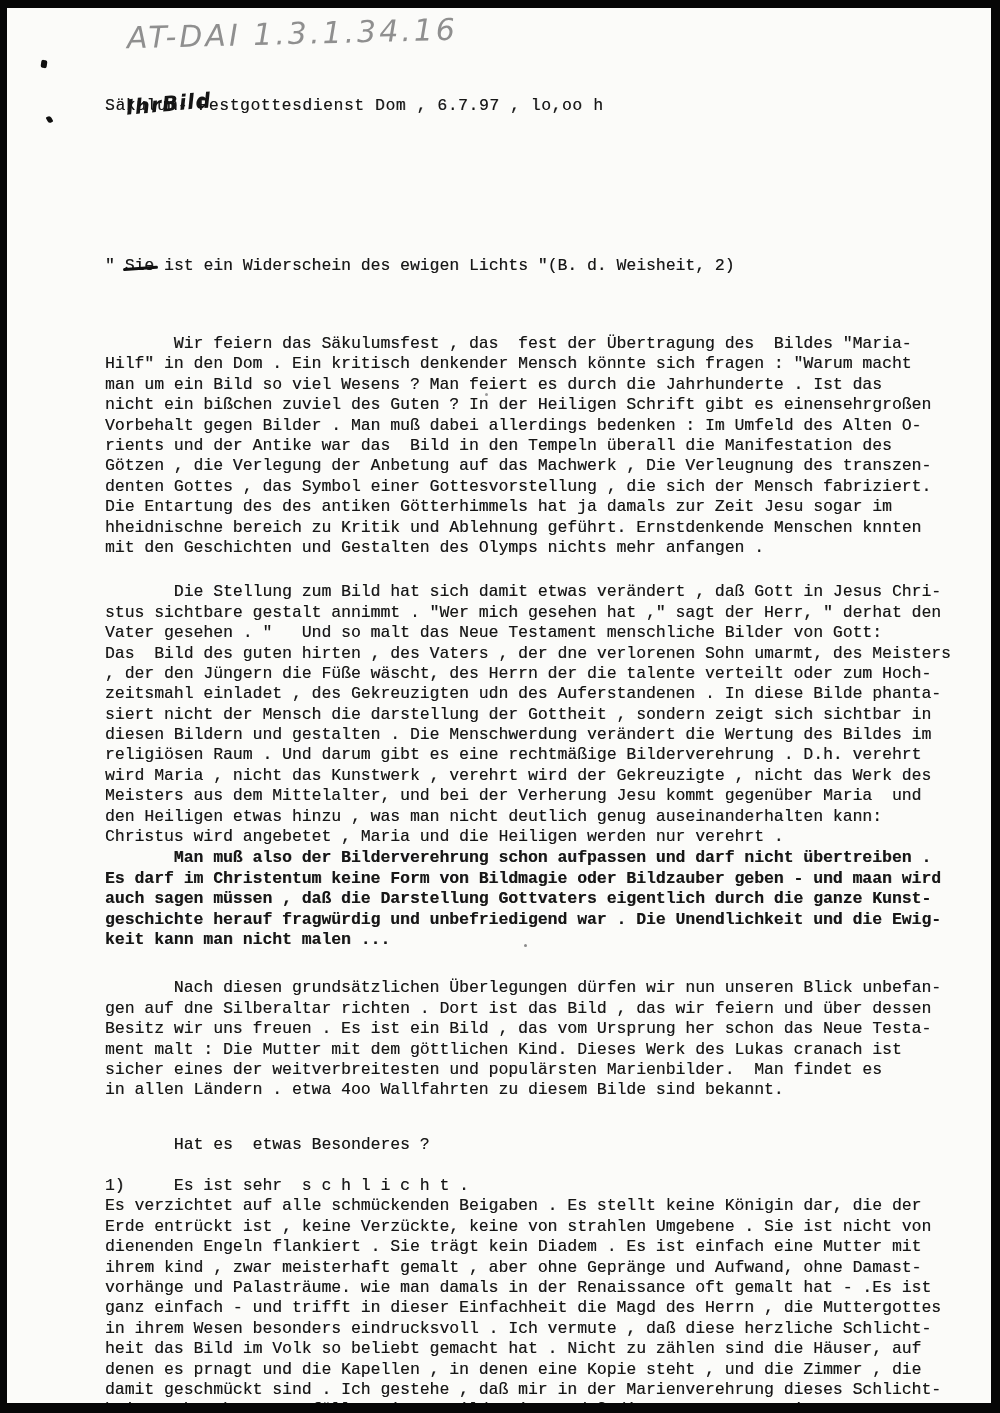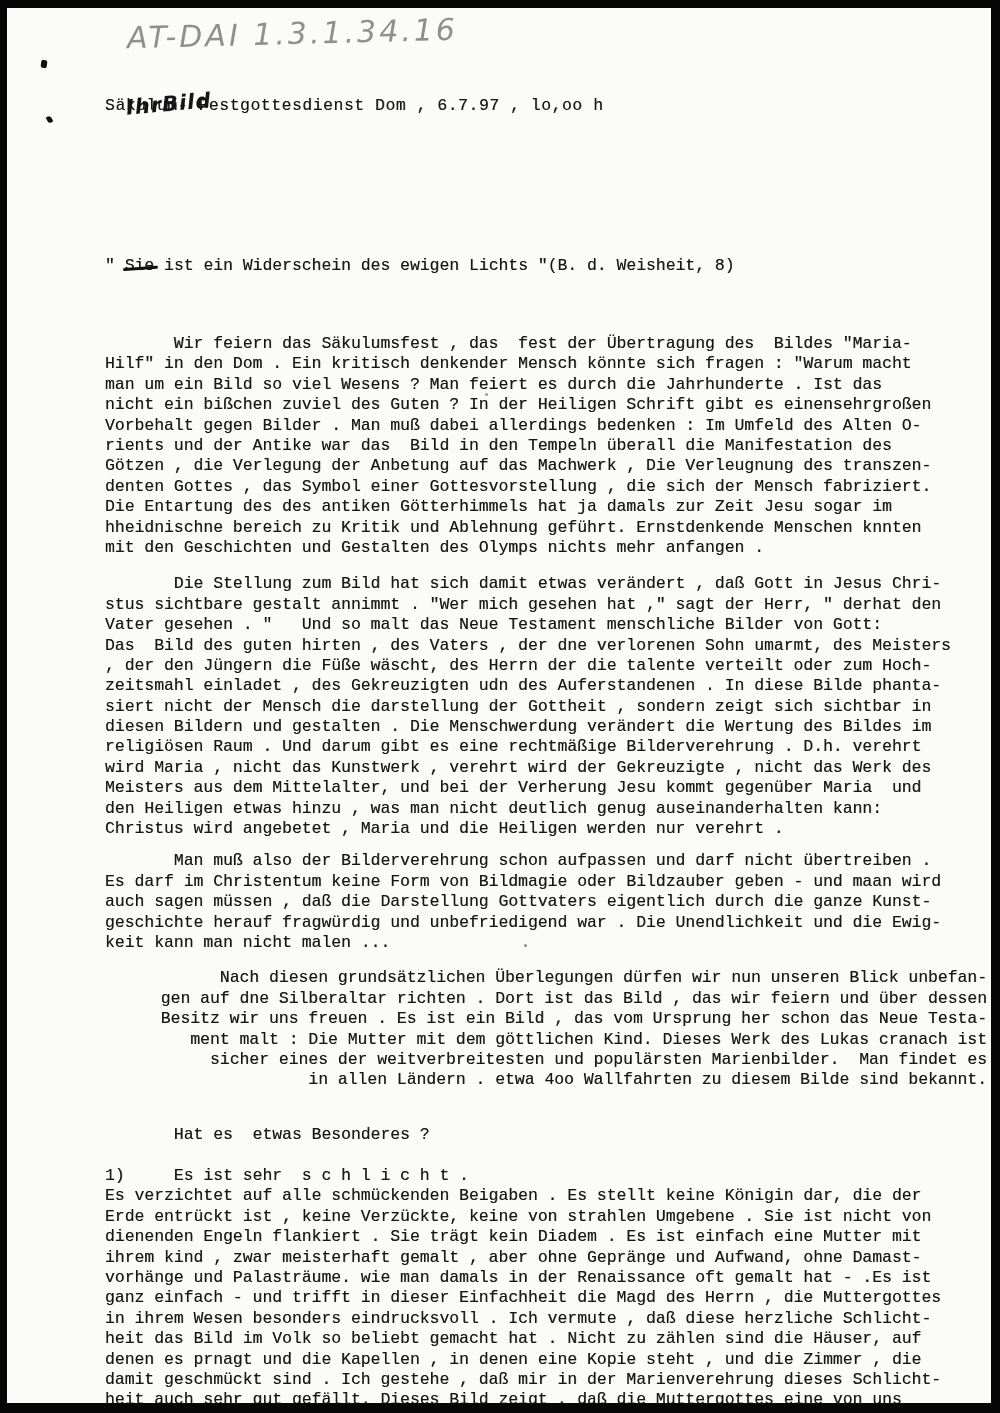--- a/index.html
+++ b/index.html
@@ -20,23 +20,23 @@
   }
   .title-line{letter-spacing:0.55px;}
   .epigraph-line{margin-top:43px;}
   .struck{position:relative;display:inline-block;margin-top:36px;}
   .struck::after{
     content:"";position:absolute;left:-2px;right:-3px;top:52%;height:3px;
     background:#101010;transform:rotate(-4deg);border-radius:2px;
   }
   .para{margin:0;}
   .para-0{margin-top:32px;}
-  .para-1{margin-top:16px;}
-  .para-2{margin-top:12px;}
-  .para-3{margin-top:15px;text-align:right;}
+  .para-1{margin-top:24px;}
+  .para-2{margin-top:1px;font-weight:bold;}
+  .para-3{margin-top:28px;}
   .para-4{margin-top:34px;}
   .para-5{margin-top:21px;}
   .tline{height:20.4px;}
   .archival-note{
     position:absolute;left:120px;top:8px;
     font-family:"DejaVu Sans",sans-serif;font-style:italic;
     font-size:30px;color:#8f8f8f;letter-spacing:3px;
     transform:rotate(-1.5deg);white-space:pre;
   }
   .handwritten-word{
@@ -61,18 +61,18 @@
   <div class="speck speck-1"></div>
   <div class="speck speck-2"></div>
   <div class="speck speck-3"></div>
   <div class="speck speck-4"></div>
 
   <div class="handwritten-word">IhrBild</div>
 
   <div class="typed">
     <div class="title-line tline">Säkulum- Festgottesdienst Dom , 6.7.97 , lo,oo h</div>
 
-    <div class="epigraph-line tline"><span>" </span><span class="struck">Sie</span><span> ist ein Widerschein des ewigen Lichts "(B. d. Weisheit, 8)</span></div>
+    <div class="epigraph-line tline"><span>" </span><span class="struck">Sie</span><span> ist ein Widerschein des ewigen Lichts "(B. d. Weisheit, 2)</span></div>
 
     <div id="paragraphs"><div class="para para-0"><div class="tline">       Wir feiern das Säkulumsfest , das  fest der Übertragung des  Bildes "Maria-</div><div class="tline">Hilf" in den Dom . Ein kritisch denkender Mensch könnte sich fragen : "Warum macht</div><div class="tline">man um ein Bild so viel Wesens ? Man feiert es durch die Jahrhunderte . Ist das</div><div class="tline">nicht ein bißchen zuviel des Guten ? In der Heiligen Schrift gibt es einensehrgroßen</div><div class="tline">Vorbehalt gegen Bilder . Man muß dabei allerdings bedenken : Im Umfeld des Alten O-</div><div class="tline">rients und der Antike war das  Bild in den Tempeln überall die Manifestation des</div><div class="tline">Götzen , die Verlegung der Anbetung auf das Machwerk , Die Verleugnung des transzen-</div><div class="tline">denten Gottes , das Symbol einer Gottesvorstellung , die sich der Mensch fabriziert.</div><div class="tline">Die Entartung des des antiken Götterhimmels hat ja damals zur Zeit Jesu sogar im</div><div class="tline">hheidnischne bereich zu Kritik und Ablehnung geführt. Ernstdenkende Menschen knnten</div><div class="tline">mit den Geschichten und Gestalten des Olymps nichts mehr anfangen .</div></div><div class="para para-1"><div class="tline">       Die Stellung zum Bild hat sich damit etwas verändert , daß Gott in Jesus Chri-</div><div class="tline">stus sichtbare gestalt annimmt . "Wer mich gesehen hat ," sagt der Herr, " derhat den</div><div class="tline">Vater gesehen . "   Und so malt das Neue Testament menschliche Bilder von Gott:</div><div class="tline">Das  Bild des guten hirten , des Vaters , der dne verlorenen Sohn umarmt, des Meisters</div><div class="tline">, der den Jüngern die Füße wäscht, des Herrn der die talente verteilt oder zum Hoch-</div><div class="tline">zeitsmahl einladet , des Gekreuzigten udn des Auferstandenen . In diese Bilde phanta-</div><div class="tline">siert nicht der Mensch die darstellung der Gottheit , sondern zeigt sich sichtbar in</div><div class="tline">diesen Bildern und gestalten . Die Menschwerdung verändert die Wertung des Bildes im</div><div class="tline">religiösen Raum . Und darum gibt es eine rechtmäßige Bilderverehrung . D.h. verehrt</div><div class="tline">wird Maria , nicht das Kunstwerk , verehrt wird der Gekreuzigte , nicht das Werk des</div><div class="tline">Meisters aus dem Mittelalter, und bei der Verherung Jesu kommt gegenüber Maria  und</div><div class="tline">den Heiligen etwas hinzu , was man nicht deutlich genug auseinanderhalten kann:</div><div class="tline">Christus wird angebetet , Maria und die Heiligen werden nur verehrt .</div></div><div class="para para-2"><div class="tline">       Man muß also der Bilderverehrung schon aufpassen und darf nicht übertreiben .</div><div class="tline">Es darf im Christentum keine Form von Bildmagie oder Bildzauber geben - und maan wird</div><div class="tline">auch sagen müssen , daß die Darstellung Gottvaters eigentlich durch die ganze Kunst-</div><div class="tline">geschichte herauf fragwürdig und unbefriedigend war . Die Unendlichkeit und die Ewig-</div><div class="tline">keit kann man nicht malen ...</div></div><div class="para para-3"><div class="tline">       Nach diesen grundsätzlichen Überlegungen dürfen wir nun unseren Blick unbefan-</div><div class="tline">gen auf dne Silberaltar richten . Dort ist das Bild , das wir feiern und über dessen</div><div class="tline">Besitz wir uns freuen . Es ist ein Bild , das vom Ursprung her schon das Neue Testa-</div><div class="tline">ment malt : Die Mutter mit dem göttlichen Kind. Dieses Werk des Lukas cranach ist</div><div class="tline">sicher eines der weitverbreitesten und populärsten Marienbilder.  Man findet es</div><div class="tline">in allen Ländern . etwa 4oo Wallfahrten zu diesem Bilde sind bekannt.</div></div><div class="para para-4"><div class="tline">       Hat es  etwas Besonderes ?</div></div><div class="para para-5"><div class="tline">1)     Es ist sehr  s c h l i c h t .</div><div class="tline">Es verzichtet auf alle schmückenden Beigaben . Es stellt keine Königin dar, die der</div><div class="tline">Erde entrückt ist , keine Verzückte, keine von strahlen Umgebene . Sie ist nicht von</div><div class="tline">dienenden Engeln flankiert . Sie trägt kein Diadem . Es ist einfach eine Mutter mit</div><div class="tline">ihrem kind , zwar meisterhaft gemalt , aber ohne Gepränge und Aufwand, ohne Damast-</div><div class="tline">vorhänge und Palasträume. wie man damals in der Renaissance oft gemalt hat - .Es ist</div><div class="tline">ganz einfach - und trifft in dieser Einfachheit die Magd des Herrn , die Muttergottes</div><div class="tline">in ihrem Wesen besonders eindrucksvoll . Ich vermute , daß diese herzliche Schlicht-</div><div class="tline">heit das Bild im Volk so beliebt gemacht hat . Nicht zu zählen sind die Häuser, auf</div><div class="tline">denen es prnagt und die Kapellen , in denen eine Kopie steht , und die Zimmer , die</div><div class="tline">damit geschmückt sind . Ich gestehe , daß mir in der Marienverehrung dieses Schlicht-</div><div class="tline">heit auch sehr gut gefällt. Dieses Bild zeigt , daß die Muttergottes eine von uns</div><div class="tline">war und bleibt , nicht ein weltentrücktes , überirdisches Wesen .</div></div></div>
   </div>
 
 </div>
 
 </body></html>

